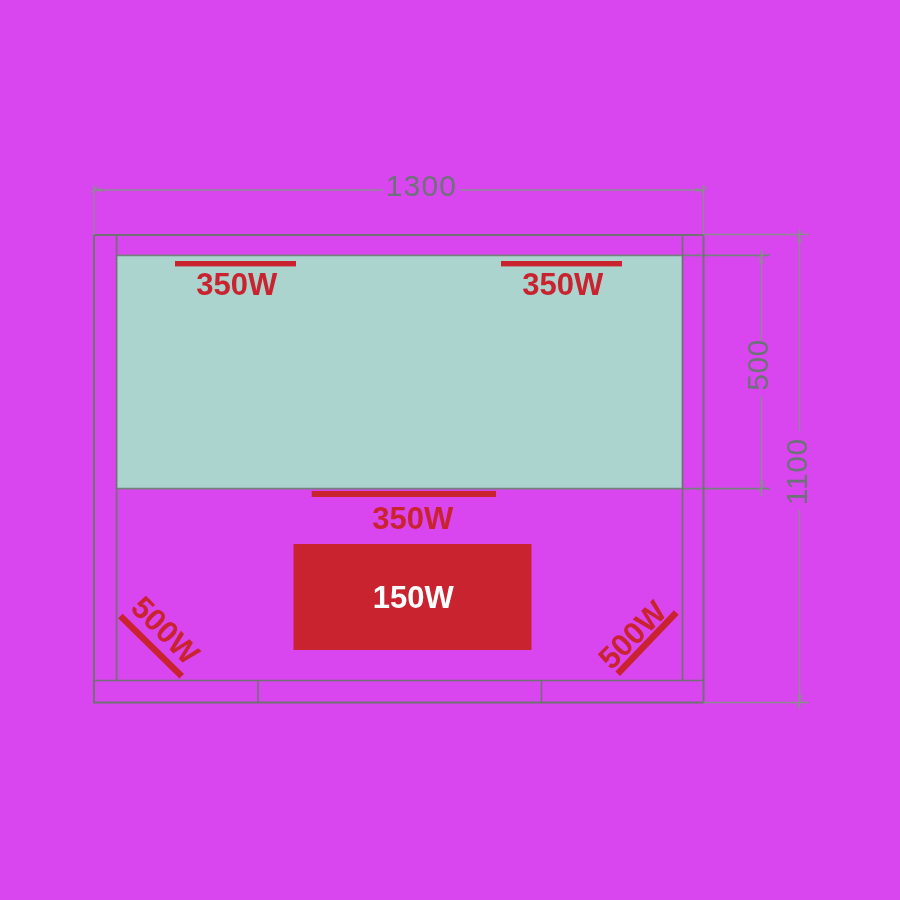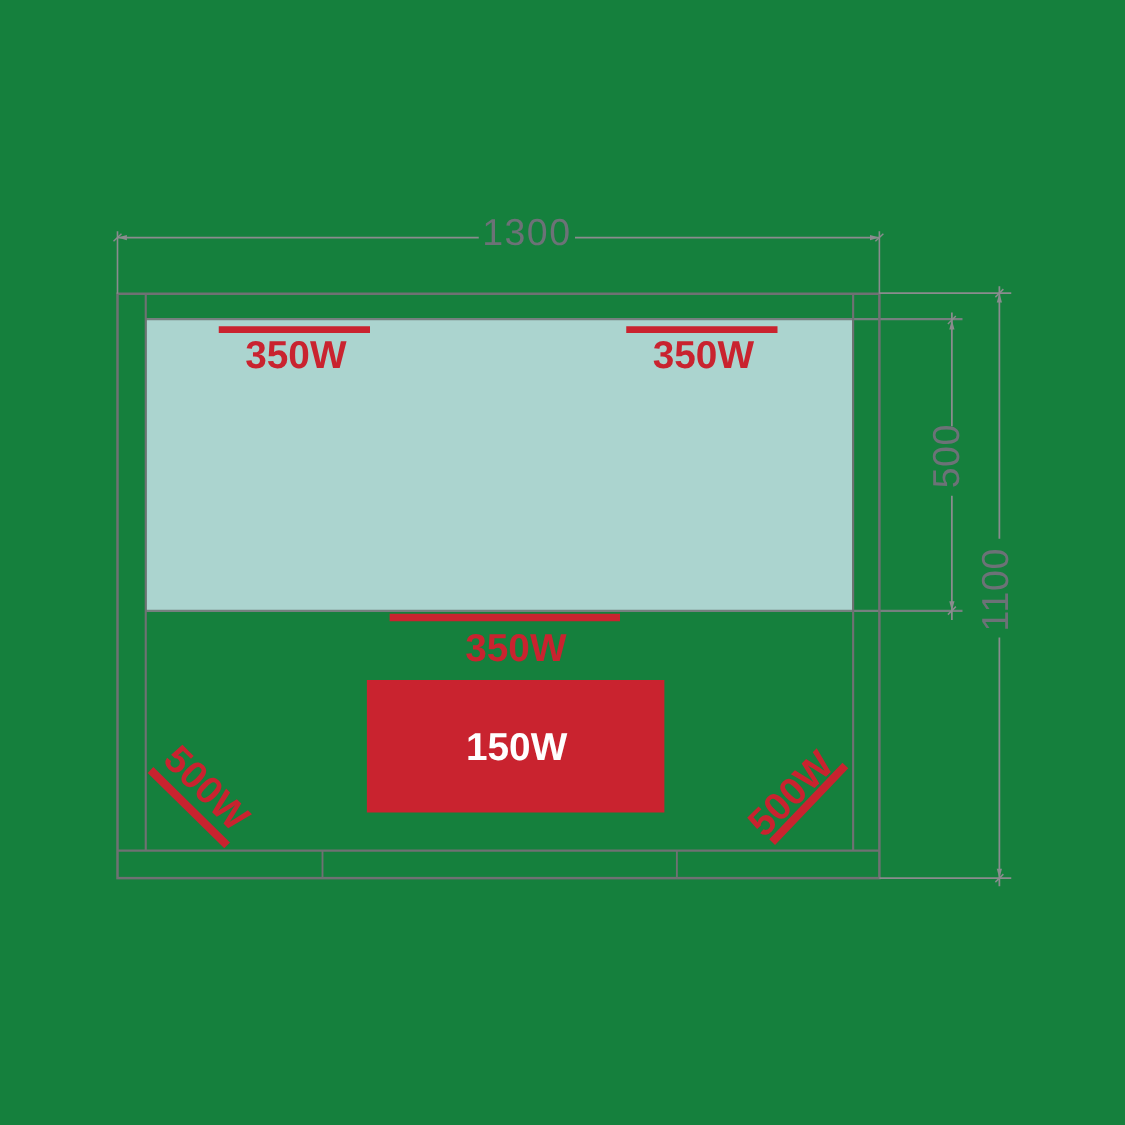--- a/index.html
+++ b/index.html
@@ -1,16 +1,16 @@
 <!DOCTYPE html>
 <html><head>
 <meta charset="utf-8">
 <style>
   html,body{margin:0;padding:0;background:#ffffff;}
-  #stage{width:900px;height:900px;position:relative;background:#15803d;}
+  #stage{width:900px;height:900px;position:relative;background:#d946ef;}
   svg{position:absolute;top:0;left:0;}
   text{font-family:"Liberation Sans", sans-serif;}
 </style>
 </head>
 <body>
 <div id="stage">
 <svg width="900" height="900" viewBox="0 0 900 900" style="filter:blur(0.45px)">
 
   <rect x="117" y="256" width="565" height="232.5" fill="#abd4cf"></rect>
 

